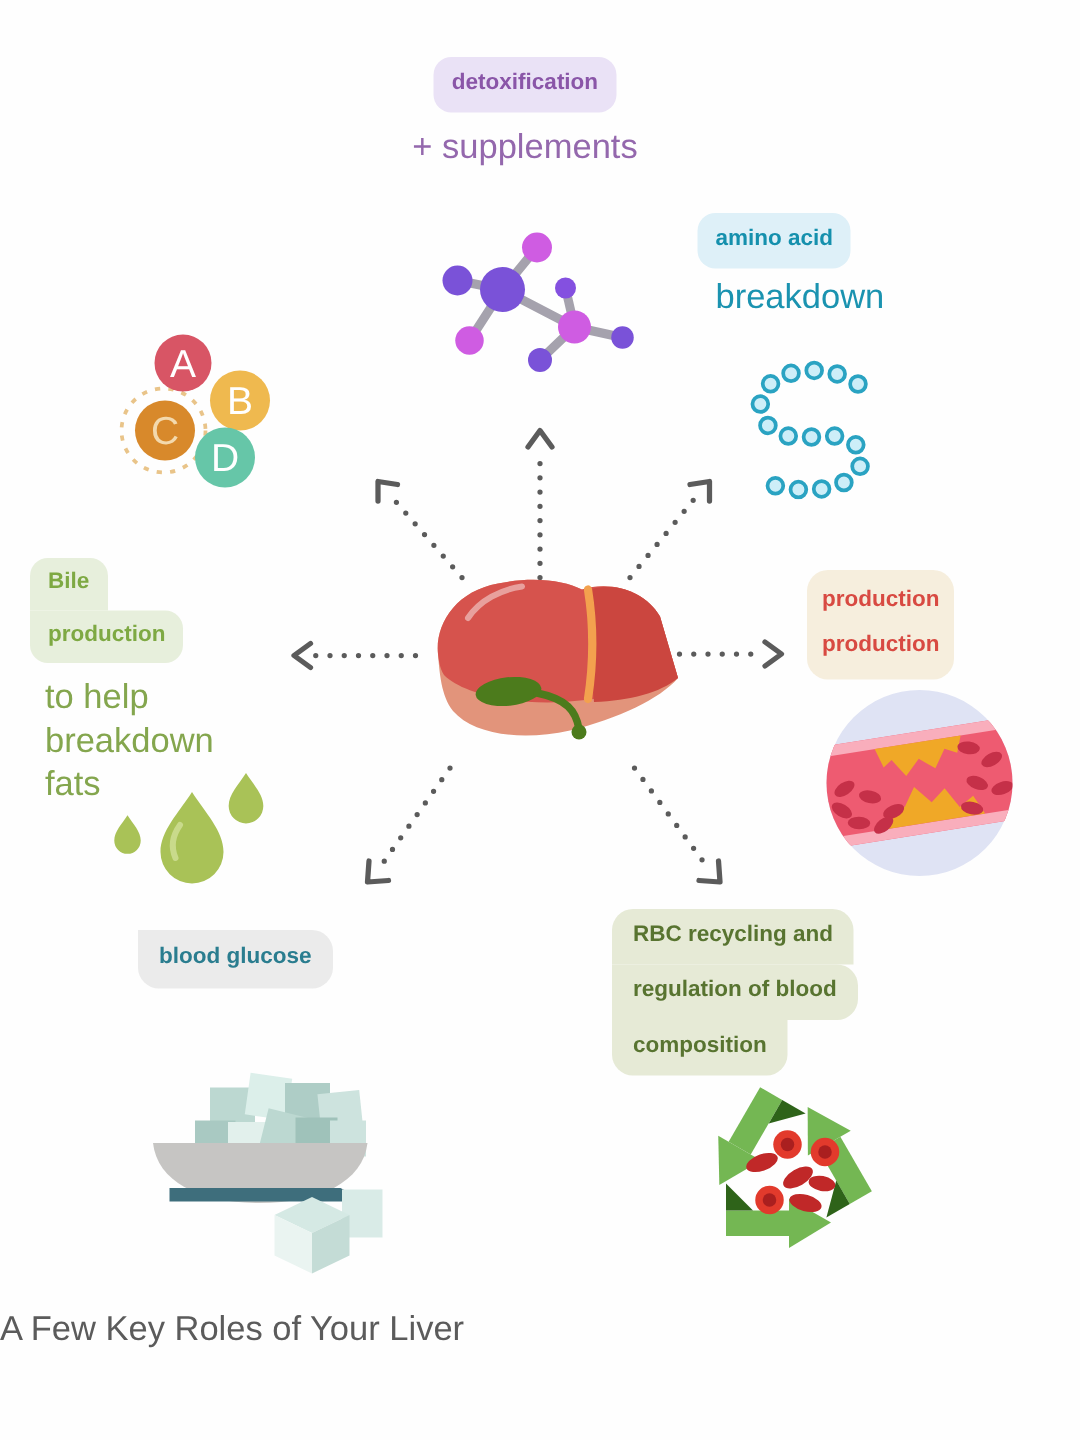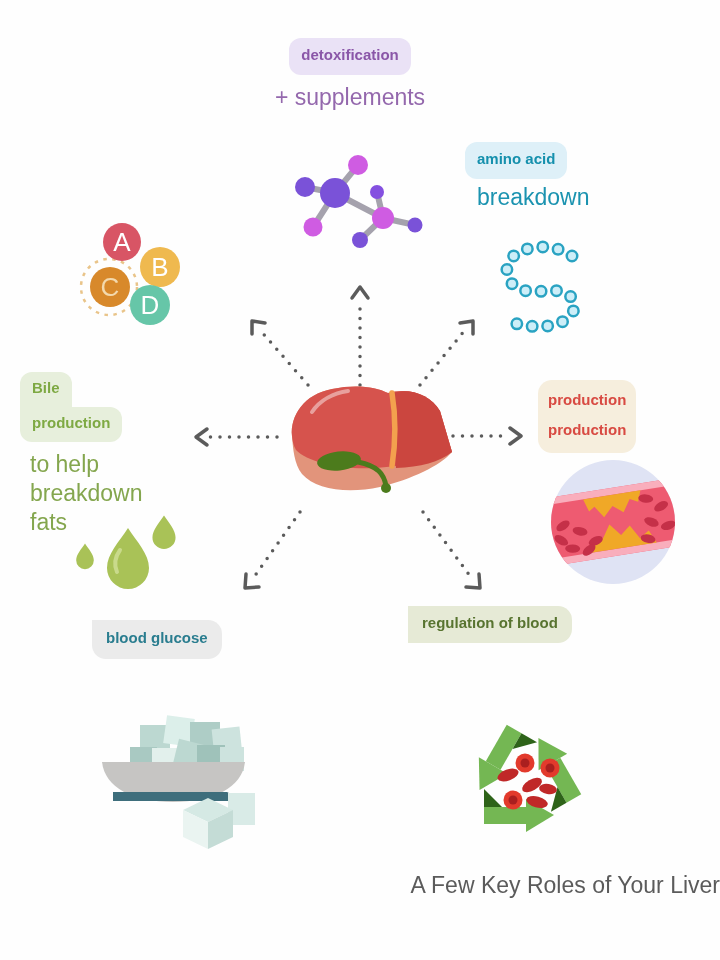--- a/index.html
+++ b/index.html
@@ -45,21 +45,21 @@
   .gluc .l1{border-radius:14px 14px 0 0;}
   .gluc .l2{border-radius:0 14px 14px 14px;}
 
   
   .rbc{left:408px;top:606px;}
   .rbc .pill{background:#e6ead6;color:#587430;padding:3px 14px 6px;}
   .rbc .l1{border-radius:14px 14px 0 0;}
   .rbc .l2{border-radius:0 14px 14px 0;}
   .rbc .l3{border-radius:0 0 14px 14px;}
 
-  .caption{left:0;right:0;top:872px;text-align:right;font-size:23px;color:#5b5b5b;}
+  .caption{left:0;right:0;top:872px;text-align:left;font-size:23px;color:#5b5b5b;}
   svg{display:block;}
   .vletter{font-family:"Liberation Sans",sans-serif;font-size:26px;fill:#ffffff;}
 </style>
 </head>
 <body>
 
 <div id="canvas">
 
   <svg class="abs" style="left:0;top:0" width="720" height="960" viewBox="0 0 720 960">
     <g stroke="#5b5b5b" stroke-width="3.5" fill="none" stroke-linecap="round" stroke-linejoin="round">
@@ -236,21 +236,23 @@
     <polygon points="18,89 132,89 149,98 18,98" fill="#3e6e7c"></polygon>
     <rect x="133" y="90" width="27" height="32" fill="#d9ebe7"></rect>
     <g>
       <polygon points="88,107 113,95 138,107 113,119" fill="#d5e9e4"></polygon>
       <polygon points="88,107 113,119 113,146 88,134" fill="#eaf4f1"></polygon>
       <polygon points="113,119 138,107 138,134 113,146" fill="#c4dcd6"></polygon>
     </g>
   </svg>
 
   <div class="abs rbc">
+    <span class="pill l1">RBC recycling and</span>
     <span class="pill l2">regulation of blood</span>
+    <span class="pill l3">composition</span>
   </div>
 
   <svg class="abs" style="left:464px;top:719px" width="120" height="124" viewBox="0 0 120 124">
     <g transform="translate(60,62)">
       <g>
         <g>
           <rect x="-40" y="26" width="42" height="17" fill="#74b753"></rect>
           <polygon points="2,18 2,51 30,34" fill="#74b753"></polygon>
           <polygon points="-40,26 -22,26 -40,8" fill="#2e6319"></polygon>
         </g>

